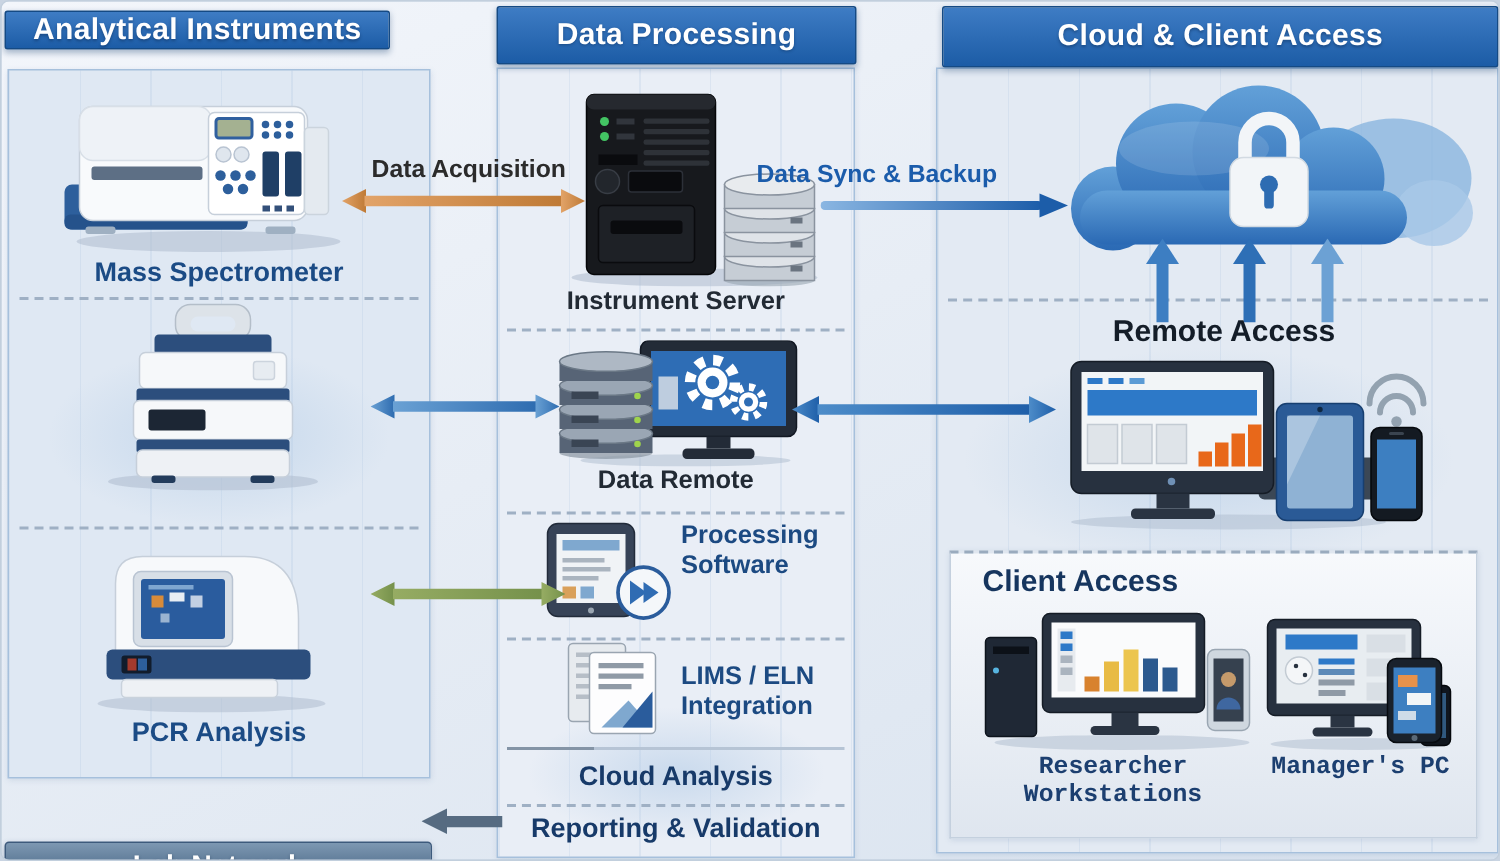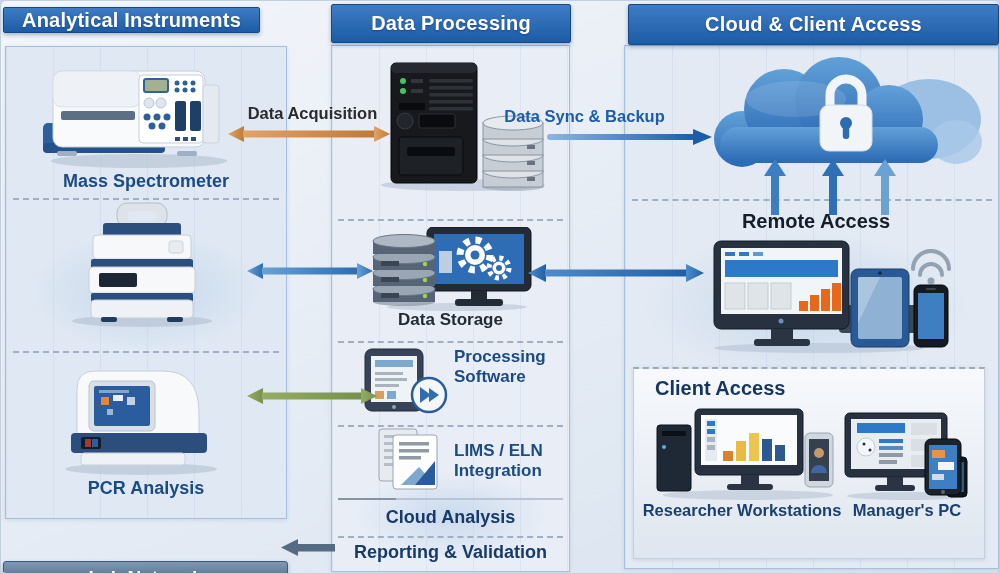--- a/index.html
+++ b/index.html
@@ -23,21 +23,21 @@
   .sep-dark{position:absolute;height:0;border-top:2px solid #8494a6;}
   .lbl{position:absolute;font-weight:bold;color:#1b4b85;font-size:18px;text-align:center;line-height:1.2;}
   .lbl-dark{color:#222a34;font-size:17px;}
   .lbl-left{text-align:left;font-size:17px;color:#1c4a82;}
   .lbl-mid{font-size:18px;color:#173a69;}
   .arrow-label{position:absolute;font-weight:bold;text-align:center;font-size:16.5px;}
   .acq-label{color:#2b2b2b;}
   .sync-label{color:#1b5cab;}
   .remote-label{position:absolute;font-weight:bold;text-align:center;font-size:20px;color:#141d28;}
   .client-title{position:absolute;font-weight:bold;text-align:left;font-size:20px;color:#16355e;}
-  .client-item{position:absolute;font-weight:bold;text-align:center;font-size:16.5px;color:#1c3f70;}
+  .client-item{position:absolute;font-weight:bold;text-align:center;font-size:16.5px;color:#1c3f70;font-family:Liberation Mono, monospace;}
   .lab-bar{position:absolute;display:flex;align-items:center;justify-content:center;
     background:linear-gradient(180deg,#7d98b2,#54718f 55%,#48658a);
     border:1px solid #3d5a7c;border-radius:3px;box-sizing:border-box;
     color:#fff;font-size:19px;font-weight:bold;text-shadow:0 1px 2px rgba(20,40,70,.4);
     box-shadow:0 2px 4px rgba(40,70,110,.3);}
   .client-panel{position:absolute;background:linear-gradient(180deg,#f7f9fc,#dfe6ef);
     border:1px solid #c4d0de;border-top:2px dashed #9aabbe;box-sizing:border-box;
     box-shadow:0 1px 4px rgba(90,120,160,.2);}
   .deco-cloud{position:absolute;border-radius:50%;
     background:radial-gradient(ellipse at center, rgba(170,198,228,.5) 0%, rgba(170,198,228,0) 70%);}
@@ -412,21 +412,22 @@
       <rect x="19" y="15" width="8" height="41" fill="#3d7ec2"></rect>
     <polygon points="70,17 92,17 81,0" fill="#2e6fb6"></polygon>
       <rect x="77" y="15" width="8" height="41" fill="#2e6fb6"></rect>
     <polygon points="122,17 144,17 133,0" fill="#6ca1d4"></polygon>
       <rect x="129" y="15" width="8" height="41" fill="#6ca1d4"></rect>
   </svg>
 
   <div class="lbl" style="left:16px;top:170px;width:258px;">Mass Spectrometer</div>
   <div class="lbl" style="left:16px;top:477px;width:258px;">PCR Analysis</div>
 
-  <div class="lbl lbl-dark" style="left:333px;top:309px;width:233px;">Data Storage</div>
+  <div class="lbl lbl-dark" style="left:333px;top:190px;width:233px;">Instrument Server</div>
+  <div class="lbl lbl-dark" style="left:333px;top:309px;width:233px;">Data Remote</div>
   <div class="lbl lbl-left" style="left:453px;top:346px;width:112px;">Processing Software</div>
   <div class="lbl lbl-left" style="left:453px;top:440px;width:112px;">LIMS / ELN Integration</div>
   <div class="lbl lbl-mid" style="left:333px;top:506px;width:233px;">Cloud Analysis</div>
   <div class="lbl lbl-mid" style="left:333px;top:541px;width:233px;">Reporting &amp; Validation</div>
 
   <div class="arrow-label acq-label" style="left:234px;top:103px;width:155px;">Data Acquisition</div>
   <div class="arrow-label sync-label" style="left:496px;top:106px;width:175px;">Data Sync &amp; Backup</div>
 
   <div class="remote-label" style="left:700px;top:209px;width:230px;">Remote Access</div>
   <div class="client-title" style="left:654px;top:376px;width:220px;">Client Access</div>

